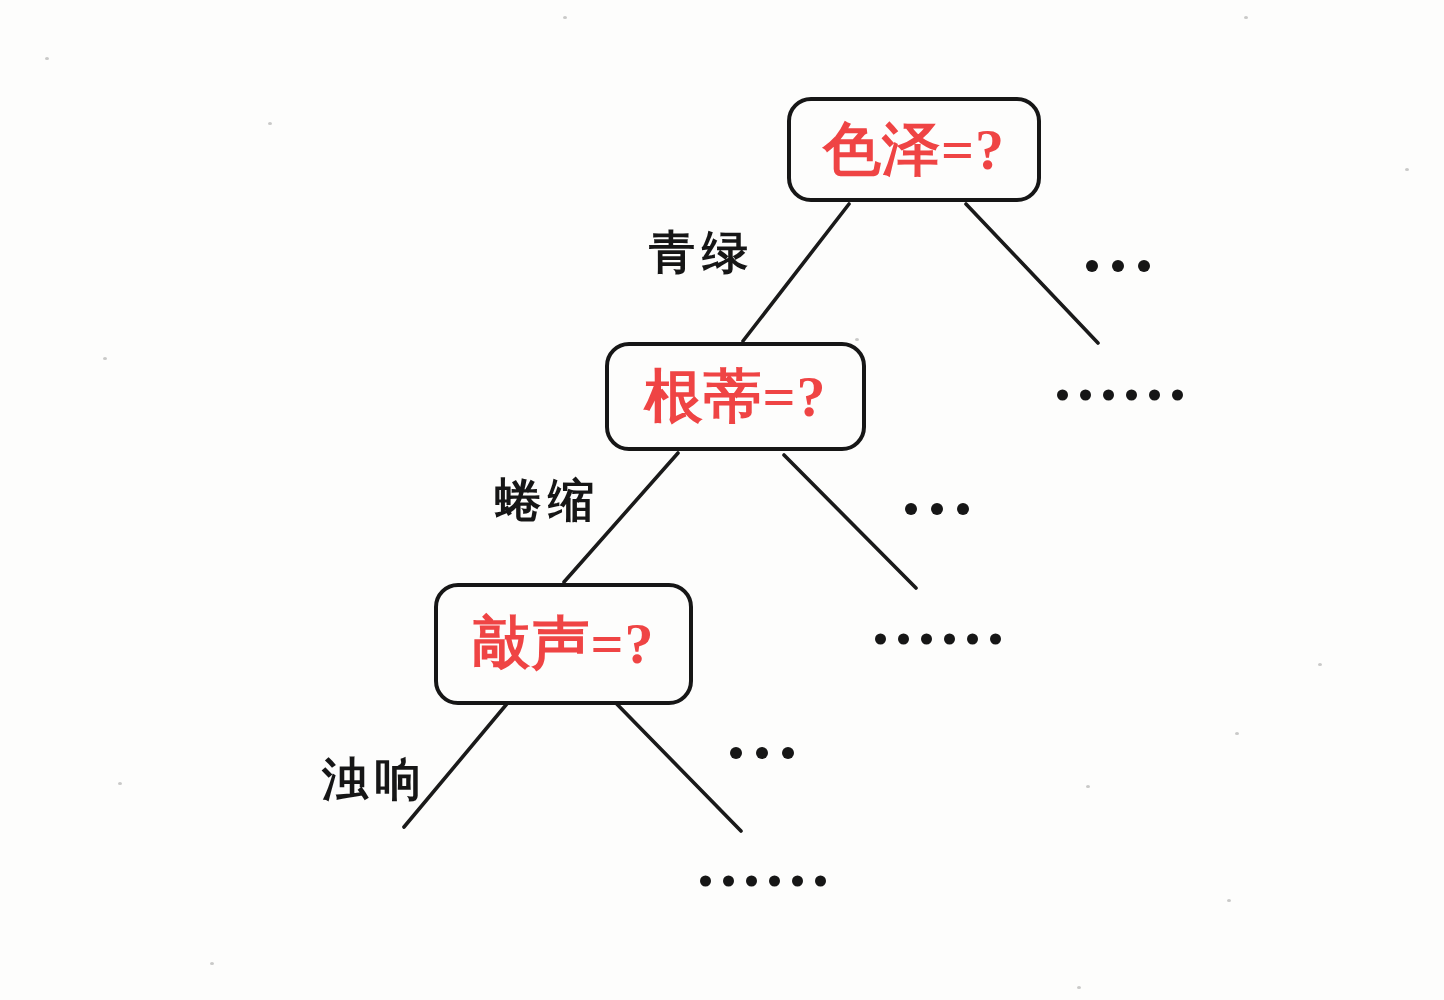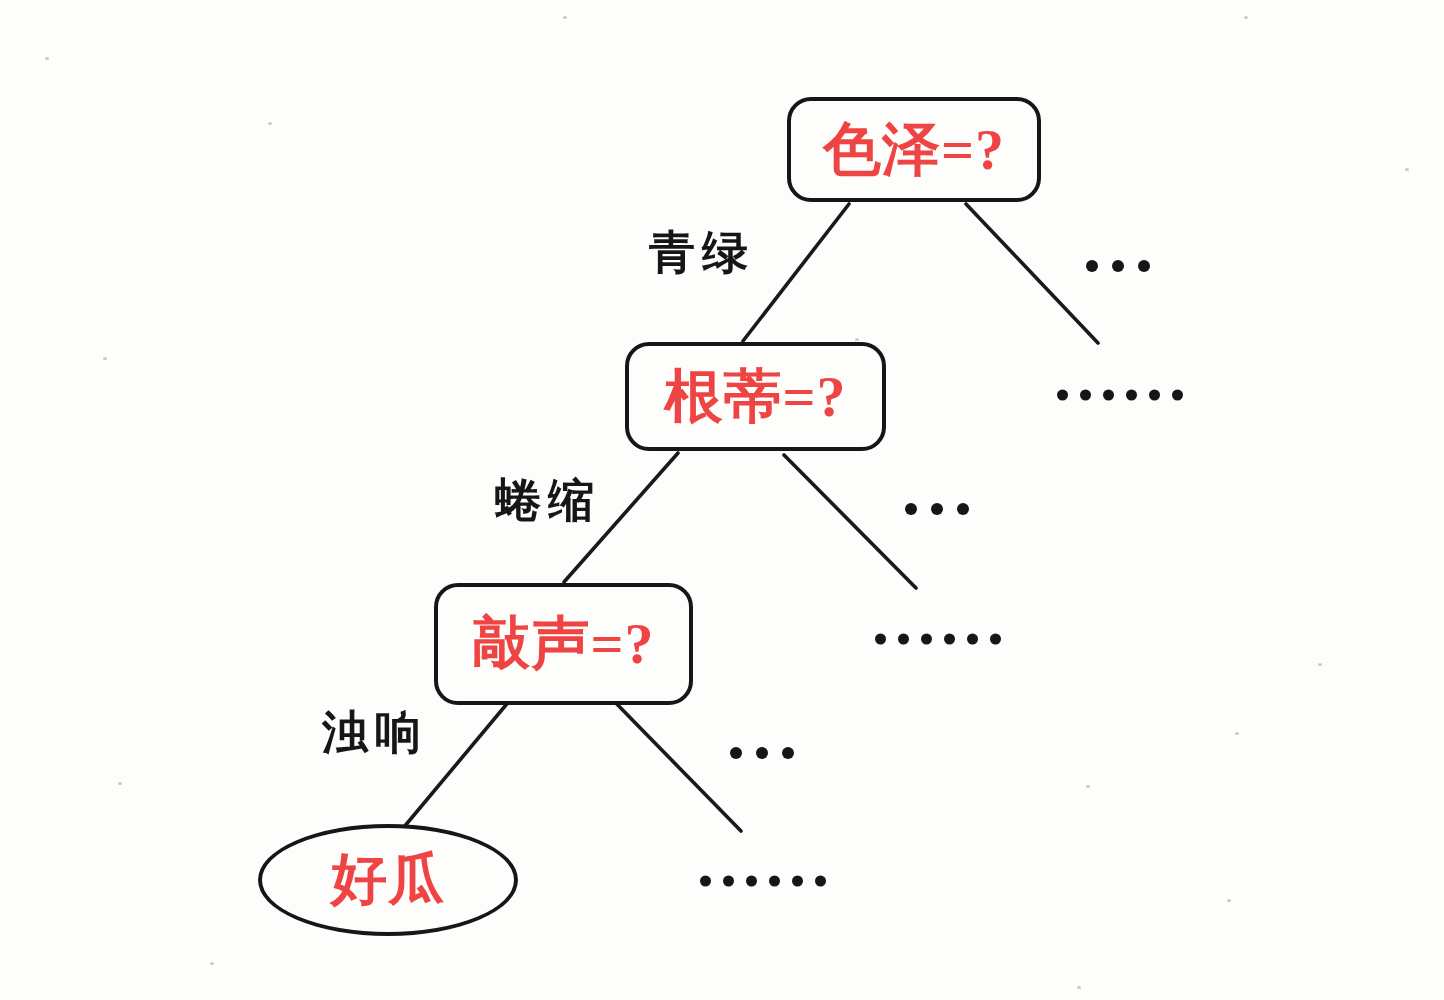--- a/index.html
+++ b/index.html
@@ -87,35 +87,32 @@
       <line x1="784" y1="455" x2="916" y2="588"></line>
       <line x1="516" y1="693" x2="404" y2="827"></line>
       <line x1="608" y1="695" x2="741" y2="831"></line>
     </g>
   </svg>
 
   <div class="node rect" style="left:787px; top:97px; width:254px; height:105px;">
     <span>色泽=?</span>
   </div>
 
-  <div class="node rect" style="left:625px; top:342px; width:261px; height:109px;">
+  <div class="node rect" style="left:605px; top:342px; width:261px; height:109px;">
     <span>根蒂=?</span>
   </div>
 
   <div class="node rect" style="left:434px; top:583px; width:259px; height:122px;">
     <span>敲声=?</span>
   </div>
 
-  <div class="node ellipse" style="left:258px; top:824px; width:260px; height:112px;">
-    <span>好瓜</span>
-  </div>
 
   <div class="edge-label" style="left:702px; top:253px;">青绿</div>
   <div class="edge-label" style="left:548px; top:501px;">蜷缩</div>
-  <div class="edge-label" style="left:375px; top:733px;">浊响</div>
+  <div class="edge-label" style="left:375px; top:780px;">浊响</div>
 
   <div class="dots dots-short" style="left:1118px; top:266px;">
       <span class="dot"></span>
       <span class="dot"></span>
       <span class="dot"></span>
     </div>
   <div class="dots dots-long" style="left:1120px; top:395px;">
       <span class="dot"></span>
       <span class="dot"></span>
       <span class="dot"></span>

